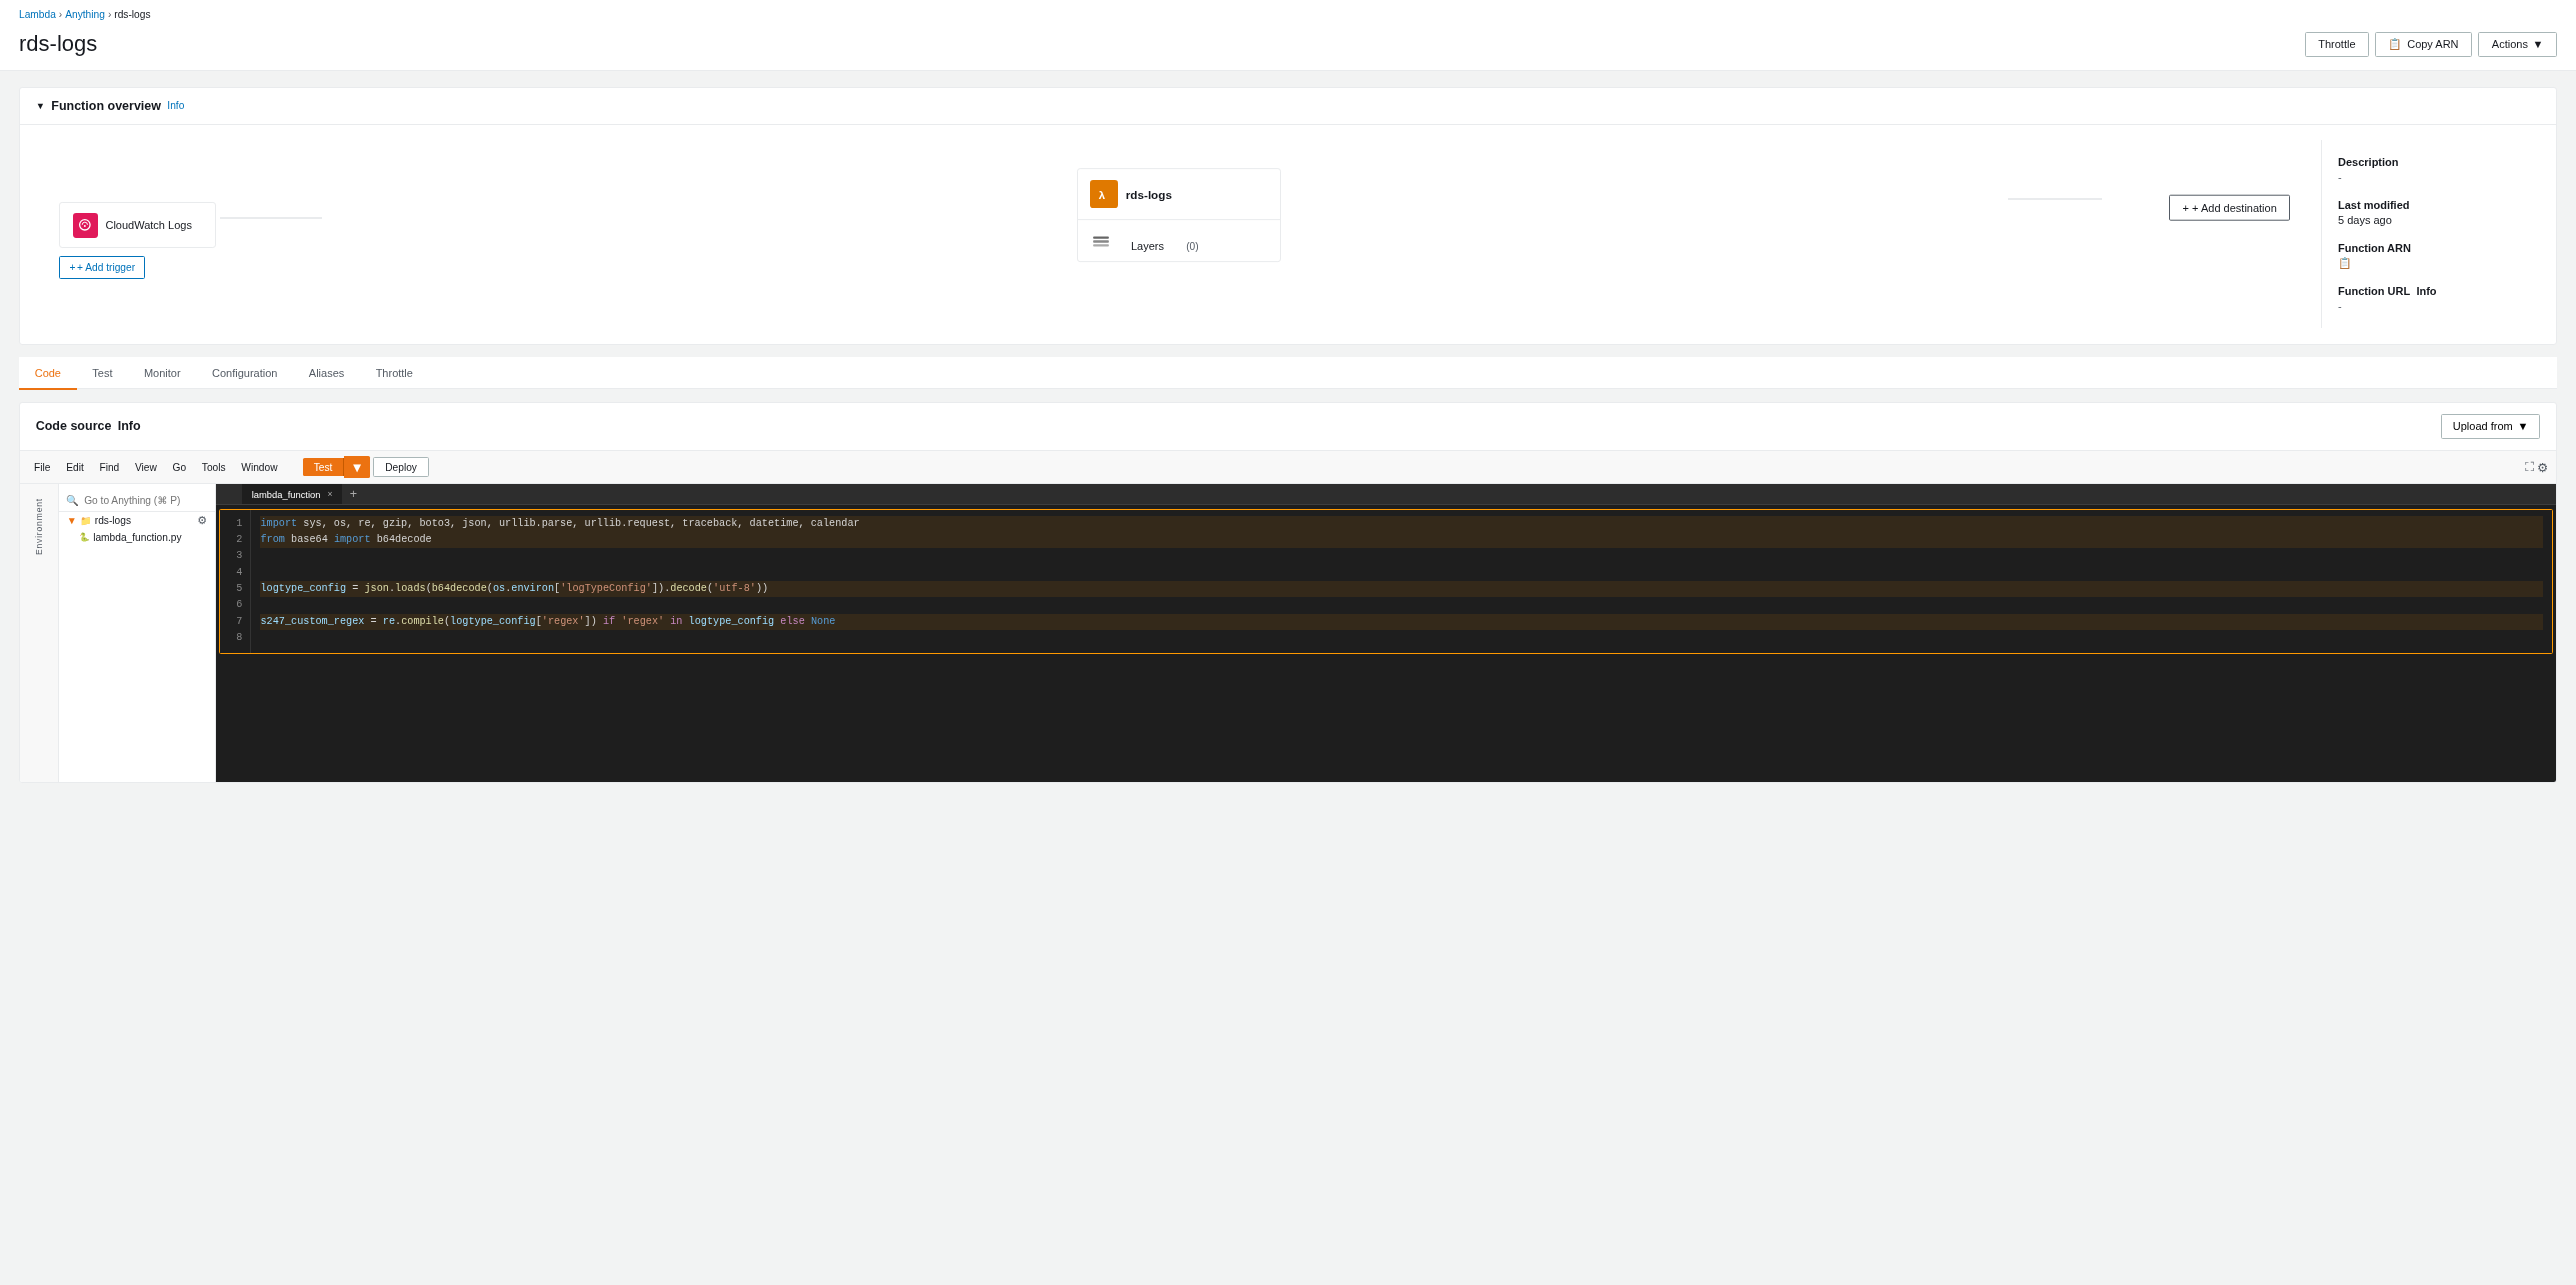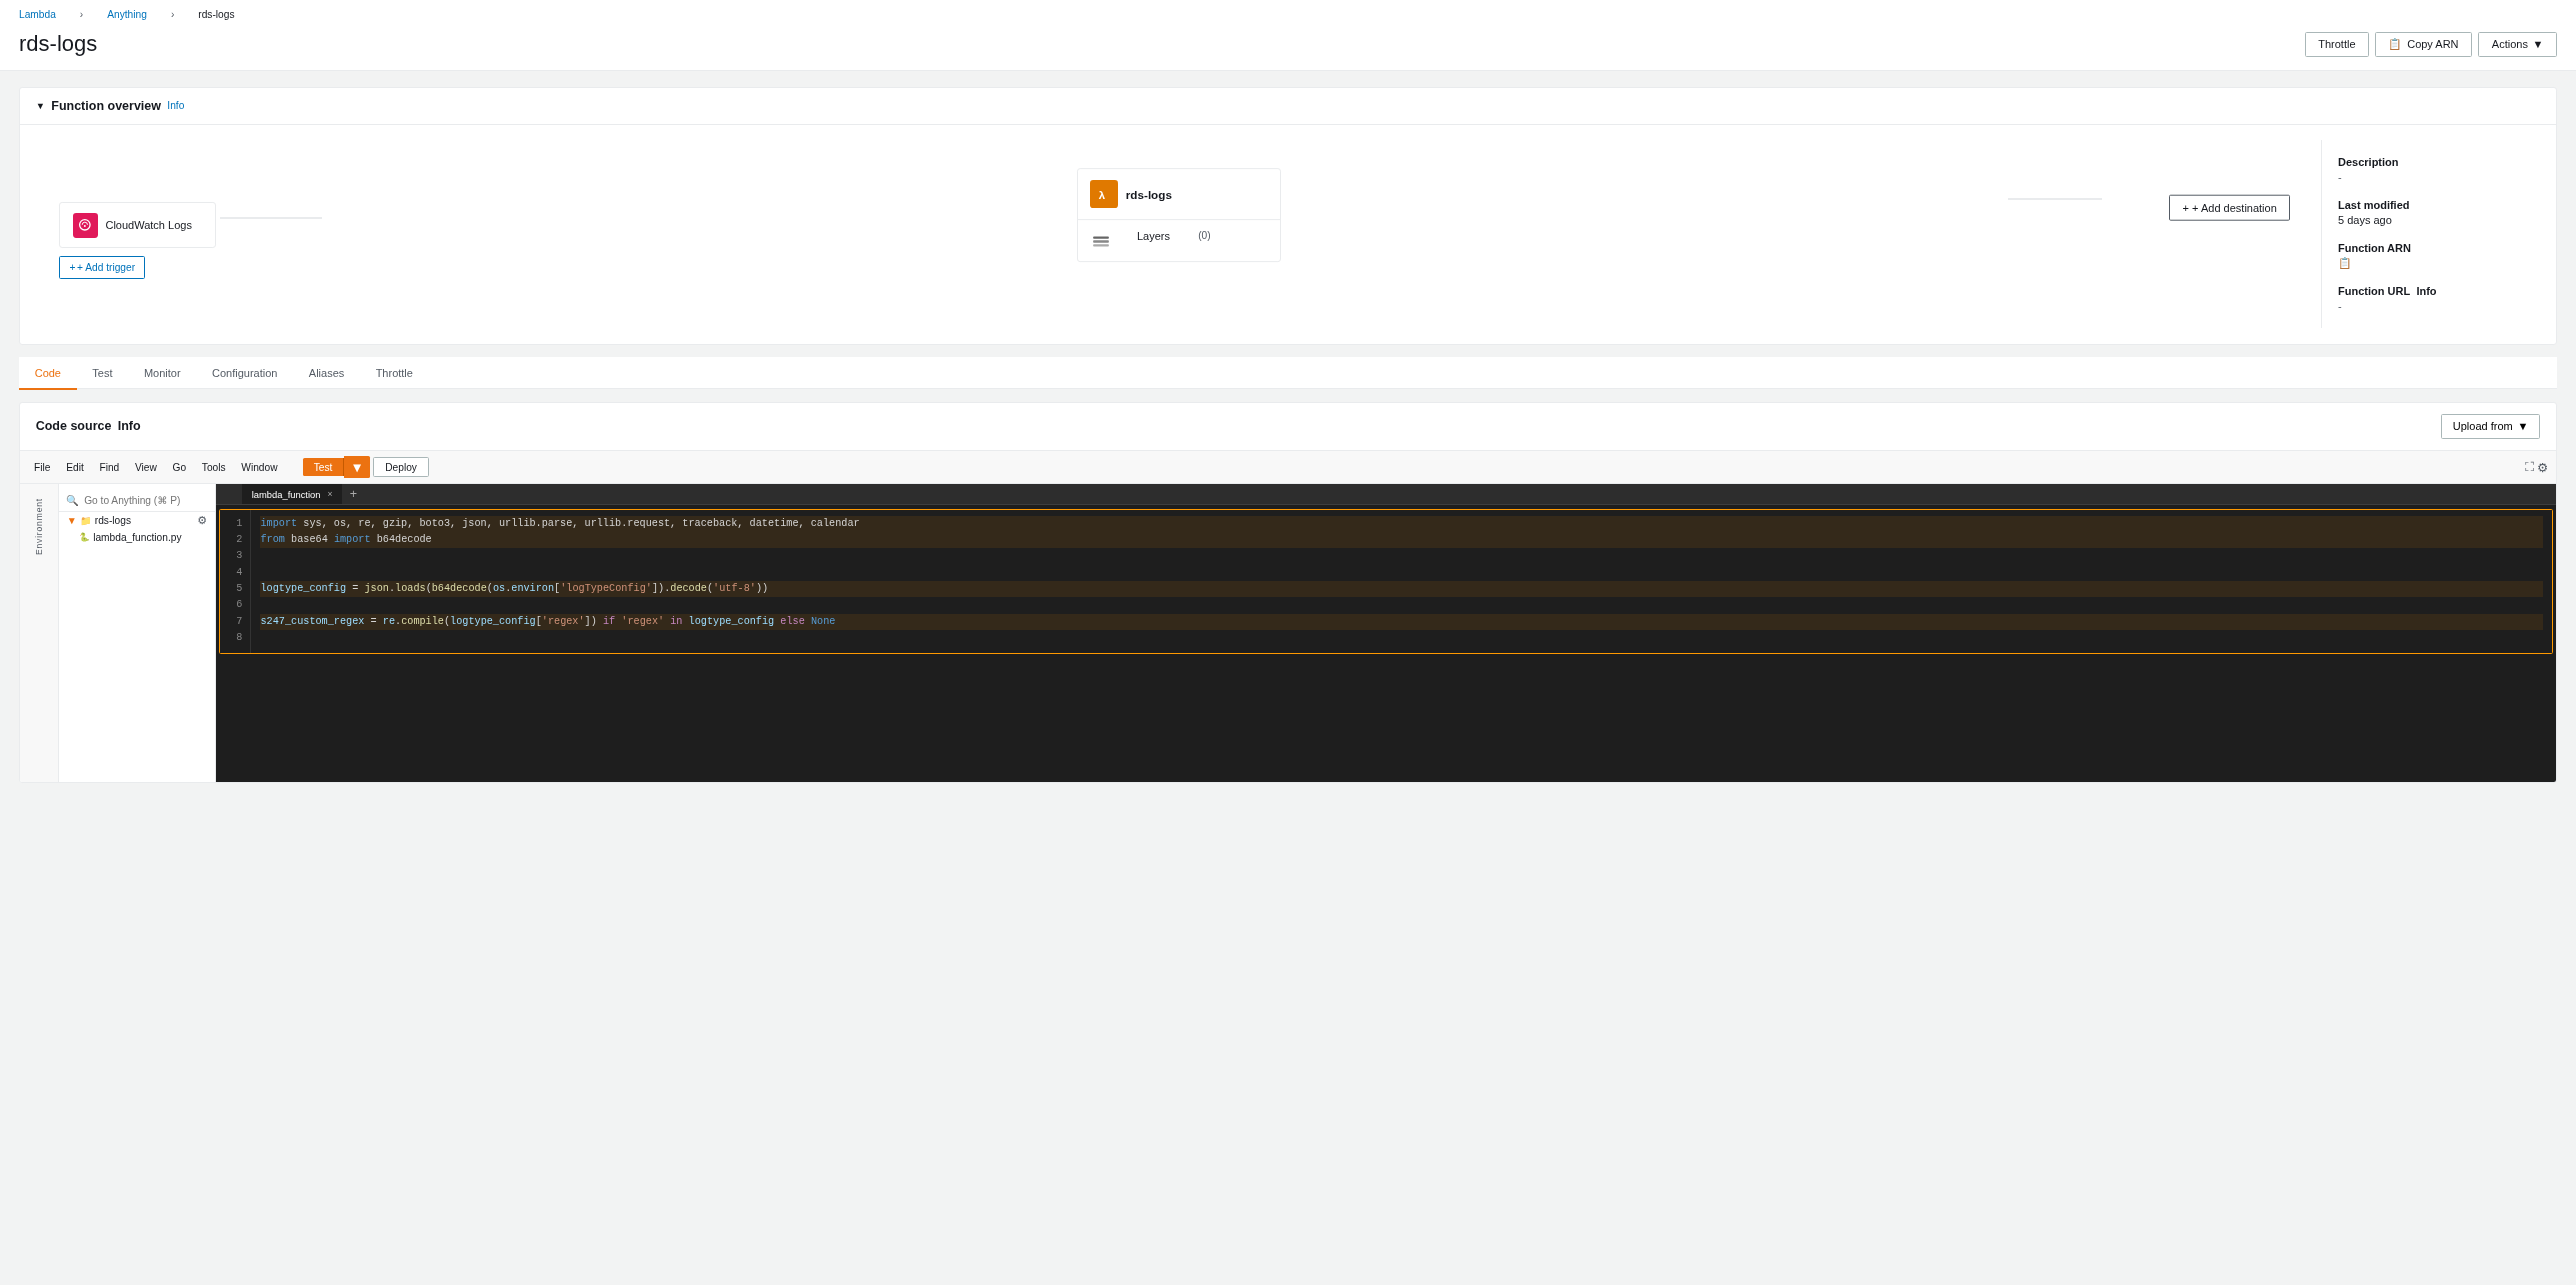--- a/index.html
+++ b/index.html
@@ -1,19 +1,19 @@
 <!DOCTYPE html>
 <html style="font-size:12.5px"><head>
   <meta charset="utf-8">
   <style>
     * { box-sizing: border-box; margin: 0; padding: 0; }
     body { font-family: -apple-system, BlinkMacSystemFont, 'Segoe UI', Arial, sans-serif; font-size: 11px; background: #f2f3f3; color: #16191f; }
 
     .top-bar { background: #fff; border-bottom: 0.8px solid #e9ebed; padding: 0 19px; }
-    .breadcrumb { display: flex; align-items: center; gap: 24px; padding: 9.4px 0 4.7px 0; font-size: 10.2px; color: #0073bb; }
+    .breadcrumb { display: flex; align-items: center; gap: 3px; padding: 9.4px 0 4.7px 0; font-size: 10.2px; color: #0073bb; }
     .breadcrumb span { color: #545b64; }
     .breadcrumb a { color: #0073bb; text-decoration: none; }
 
     .page-header { display: flex; align-items: center; justify-content: space-between; padding: 6.3px 19px 12.5px 19px; background: #fff; border-bottom: 0.8px solid #e9ebed; }
     .page-title { font-size: 22px; font-weight: 400; }
     .header-actions { display: flex; gap: 6.3px; }
     .btn { padding: 4.7px 12.5px; border: 0.8px solid #aab7b8; background: #fff; border-radius: 1.6px; cursor: pointer; font-size: 11px; color: #16191f; display: flex; align-items: center; gap: 4.7px; }
 
     .main-content { padding: 15.7px 19px; }
 
@@ -28,21 +28,21 @@
     .trigger-icon { width: 25px; height: 25px; background: #e0195a; border-radius: 3.1px; display: flex; align-items: center; justify-content: center; }
     .trigger-icon svg { width: 15.7px; height: 15.7px; fill: white; }
 
     .add-trigger-btn { position: absolute; left: 15.7px; top: calc(50% + 51px); transform: translateY(0); border: 0.8px solid #0073bb; color: #0073bb; background: #fff; border-radius: 1.6px; padding: 4.7px 9.4px; cursor: pointer; font-size: 10.2px; display: flex; align-items: center; gap: 3.1px; }
 
     .function-box { position: absolute; left: 50%; top: 50%; transform: translate(-50%, -50%); background: #fff; border: 0.8px solid #e9ebed; border-radius: 3.1px; min-width: 204px; }
     .function-box-header { display: flex; align-items: center; gap: 7.8px; padding: 11px 12.5px; border-bottom: 0.8px solid #e9ebed; }
     .lambda-icon { width: 28px; height: 28px; background: #e07900; border-radius: 3.1px; display: flex; align-items: center; justify-content: center; }
     .lambda-icon svg { width: 17px; height: 17px; fill: white; }
     .function-name { font-weight: 600; font-size: 11.7px; }
-    .function-box-footer { display: flex; align-items: flex-start; gap: 25px; padding: 9.4px 12.5px; }
+    .function-box-footer { display: flex; align-items: flex-end; gap: 19px; padding: 9.4px 12.5px; }
     .layers-icon { width: 22px; height: 22px; }
     .layers-label { font-size: 11px; }
     .layers-count { color: #545b64; font-size: 10.2px; margin-left: 3.1px; }
 
     .connector-line { position: absolute; height: 1.6px; background: #e9ebed; top: 50%; }
     .connector-left { left: 172px; width: 86px; }
 
     .add-destination-btn { position: absolute; right: 47px; top: 50%; transform: translateY(-50%); border: 0.8px solid #545b64; color: #16191f; background: #fff; border-radius: 1.6px; padding: 6.3px 12.5px; cursor: pointer; font-size: 11px; display: flex; align-items: center; gap: 3.1px; }
 
     .overview-sidebar { width: 219px; border-left: 0.8px solid #e9ebed; padding: 15.7px; display: flex; flex-direction: column; gap: 15.7px; }

